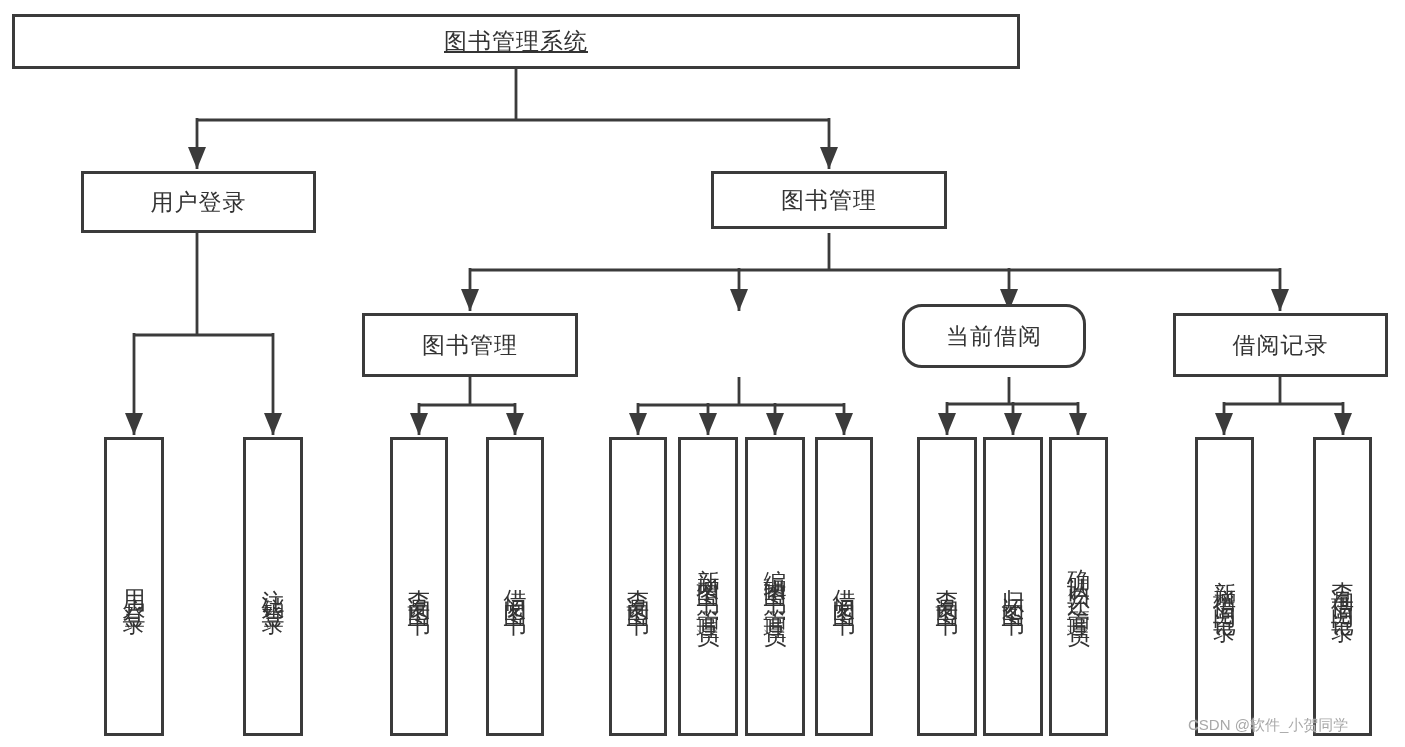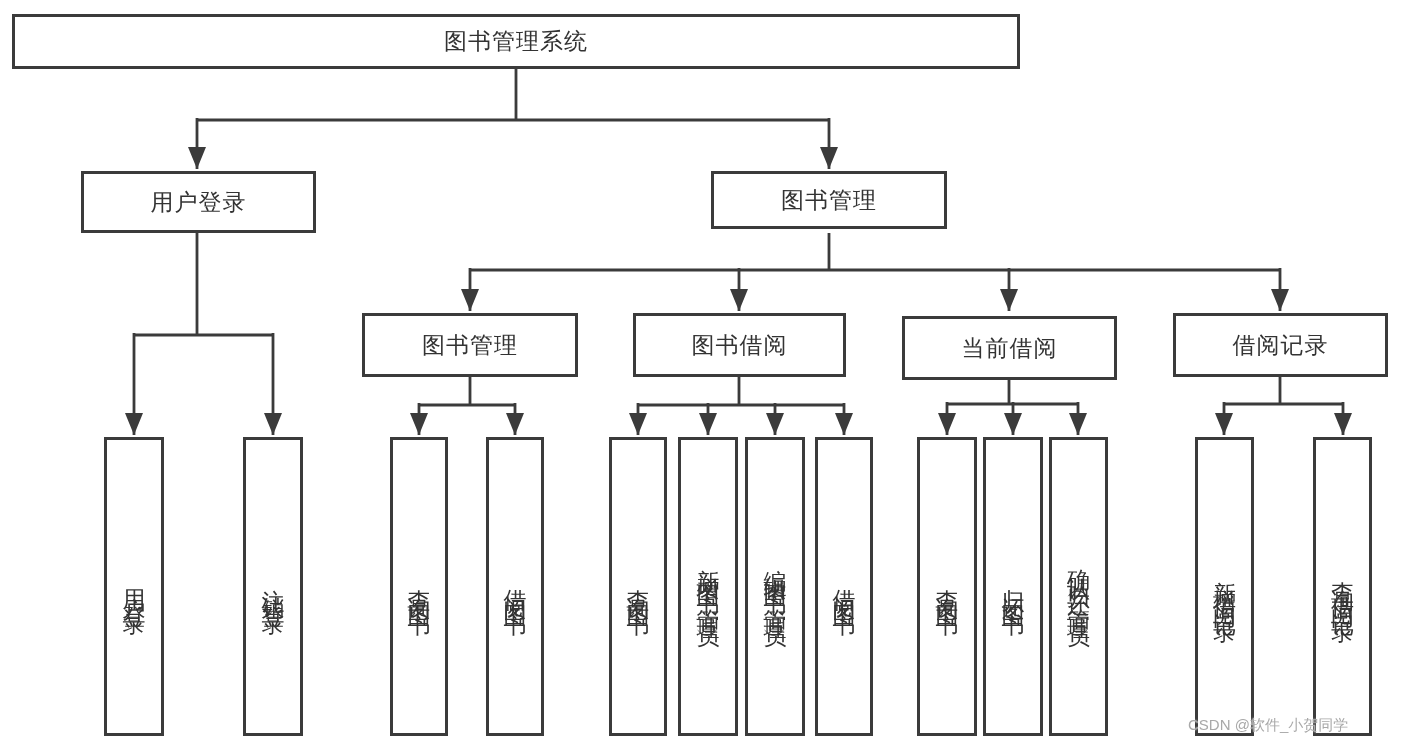--- a/index.html
+++ b/index.html
@@ -93,28 +93,27 @@
       <line class="ln" x1="1078" y1="402" x2="1078" y2="435" marker-end="url(#arw)"></line>
     </g>
 
     <g>
       <path class="ln" d="M1280,377 V404 M1224,404 H1343"></path>
       <line class="ln" x1="1224" y1="402" x2="1224" y2="435" marker-end="url(#arw)"></line>
       <line class="ln" x1="1343" y1="402" x2="1343" y2="435" marker-end="url(#arw)"></line>
     </g>
   </svg>
 
-  <div class="box" style="left:12px;top:14px;width:1008px;height:55px;">图书管理系统</div>
+  <div class="box" style="left:12px;top:14px;width:1008px;height:55px;text-decoration:underline;">图书管理系统</div>
 
   <div class="box" style="left:81px;top:171px;width:235px;height:62px;">用户登录</div>
   <div class="box" style="left:711px;top:171px;width:236px;height:58px;">图书管理</div>
 
   <div class="box" style="left:362px;top:313px;width:216px;height:64px;">图书管理</div>
-  <div class="box" style="left:633px;top:313px;width:213px;height:64px;">图书借阅</div>
-  <div class="box" style="left:902px;top:316px;width:215px;height:64px;">当前借阅</div>
+  <div class="box" style="left:902px;top:304px;width:184px;height:64px;border-radius:20px;">当前借阅</div>
   <div class="box" style="left:1173px;top:313px;width:215px;height:64px;">借阅记录</div>
 
   <div class="box leaf" style="left:104px;width:60px;">
     <span class="vtext">用户登录</span>
   </div>
   <div class="box leaf" style="left:243px;width:60px;">
     <span class="vtext">注销登录</span>
   </div>
 
   <div class="box leaf" style="left:390px;width:58px;">

